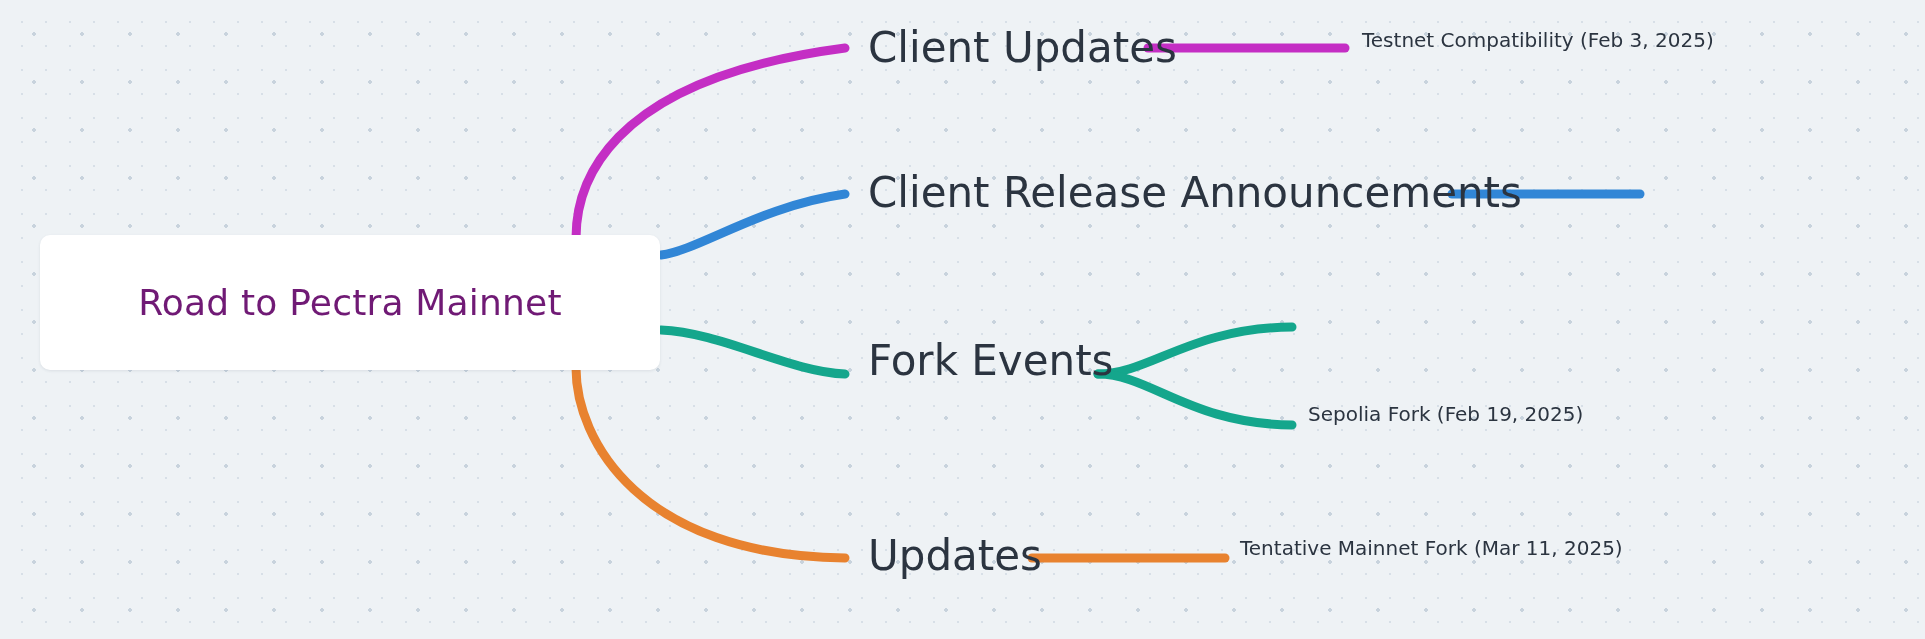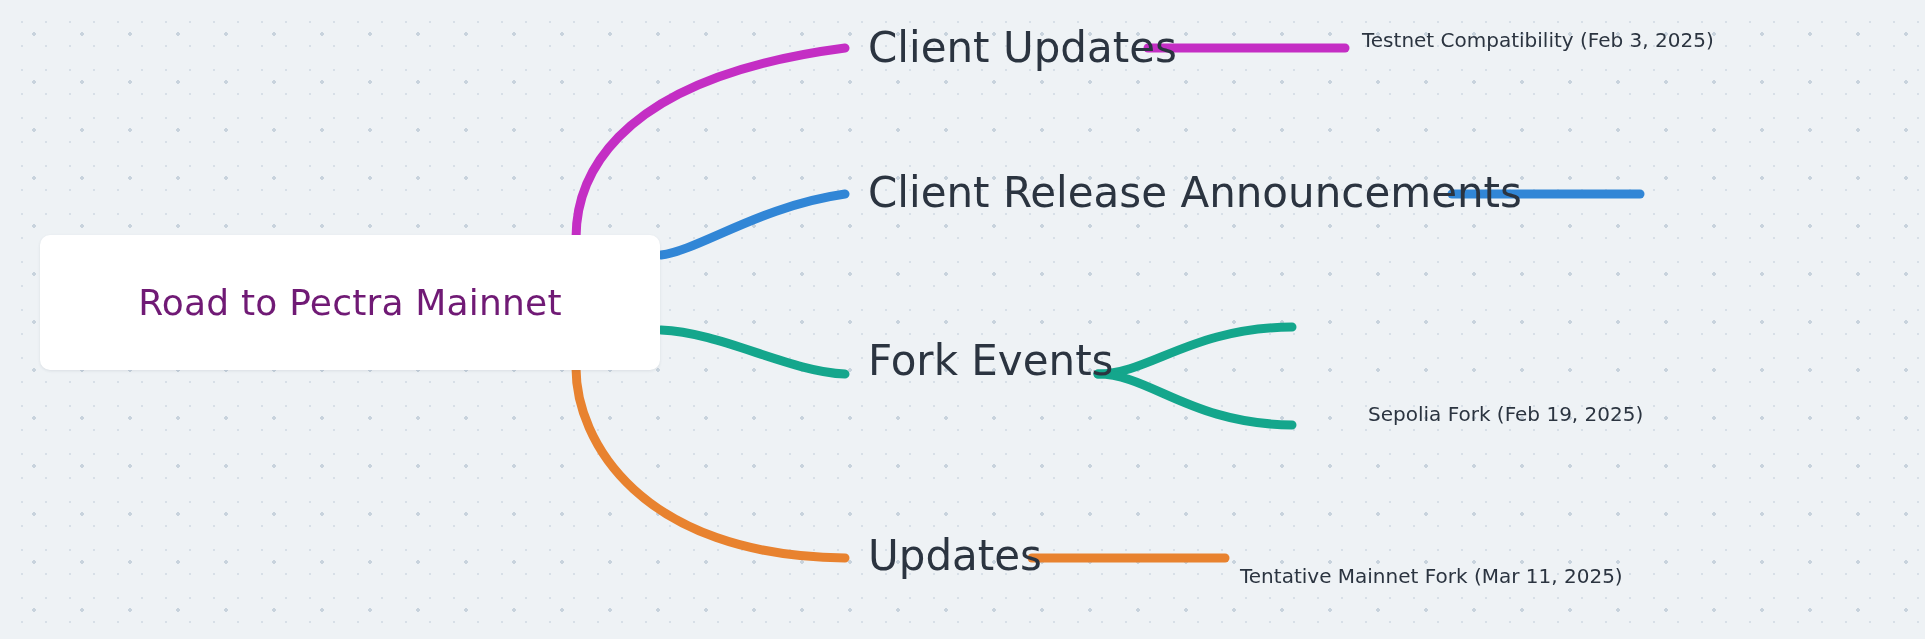--- a/index.html
+++ b/index.html
@@ -59,23 +59,23 @@
   }
   .lvl2 {
     font-size: 20px;
   }
   .n-client-updates { left: 868px; top: 27px; }
   .n-testnet-compat { left: 1362px; top: 30px; }
   .n-client-release { left: 868px; top: 172px; }
   .n-feb45 { left: 1655px; top: 175px; }
   .n-fork-events { left: 868px; top: 340px; }
   .n-holesky { left: 1308px; top: 306px; }
-  .n-sepolia { left: 1368px; top: 404px; }
+  .n-sepolia { left: 1308px; top: 404px; }
   .n-mainnet { left: 868px; top: 535px; }
-  .n-tentative { left: 1240px; top: 538px; margin-top: 28px; }
+  .n-tentative { left: 1240px; top: 538px; }
 </style>
 </head>
 <body>
 
 <div id="canvas">
 
   <svg id="wires" viewBox="0 0 1925 639" xmlns="http://www.w3.org/2000/svg">
 
     <path d="M 576,238 C 576,190 600,80 845,48" fill="none" stroke="#c42ec4" stroke-width="9" stroke-linecap="round"></path>
 

